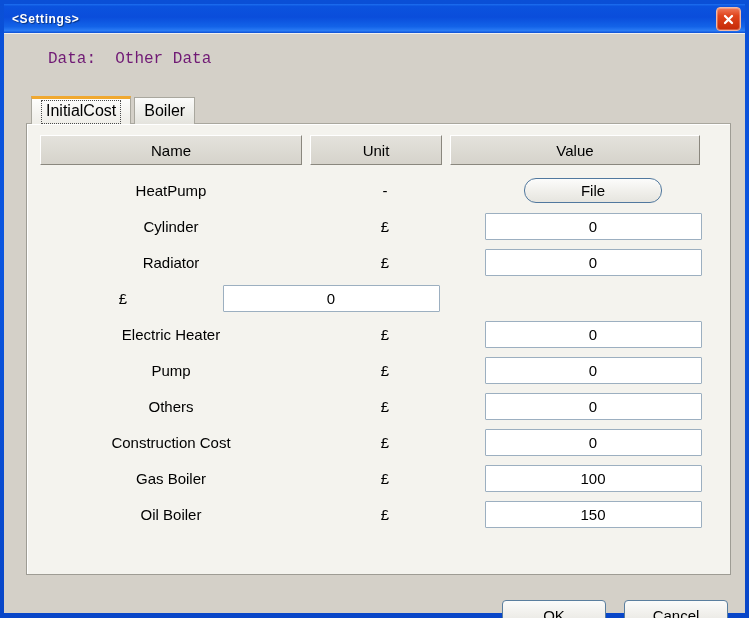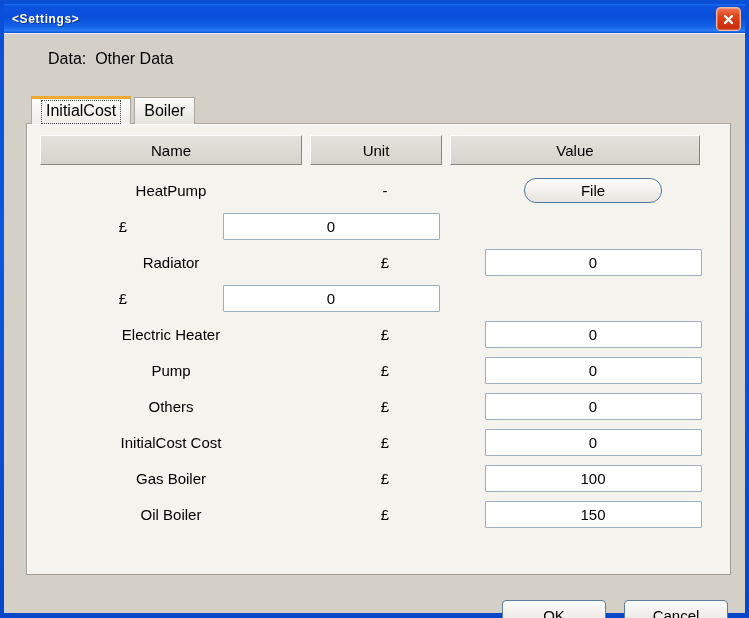--- a/index.html
+++ b/index.html
@@ -64,22 +64,23 @@
     box-sizing: border-box;
     position: relative;
     border-top: 1px solid #f2f1ee;
   }
 
   #data-label {
     position: absolute;
     left: 44px;
     top: 16px;
     font-size: 16px;
-    color: #000000;
+    color: #701a75;
     white-space: pre;
+    font-family: Liberation Mono, monospace;
   }
 
   
   #tabstrip {
     position: absolute;
     left: 27px;
     top: 62px;
     height: 28px;
     display: flex;
     align-items: flex-end;
@@ -283,20 +284,21 @@
 
         <div class="row">
           <div class="cell-name">HeatPump</div>
           <div class="cell-unit">-</div>
           <div class="cell-value">
             <div class="file-btn">File</div>
           </div>
         </div>
 
         <div class="row">
+          <div class="cell-name">Cylinder</div>
           <div class="cell-unit">£</div>
           <div class="cell-value">
             <div class="val-input">0</div>
           </div>
         </div>
 
         <div class="row">
           <div class="cell-name">Radiator</div>
           <div class="cell-unit">£</div>
           <div class="cell-value">
@@ -329,21 +331,21 @@
 
         <div class="row">
           <div class="cell-name">Others</div>
           <div class="cell-unit">£</div>
           <div class="cell-value">
             <div class="val-input">0</div>
           </div>
         </div>
 
         <div class="row">
-          <div class="cell-name">InitialCost Cost</div>
+          <div class="cell-name">Construction Cost</div>
           <div class="cell-unit">£</div>
           <div class="cell-value">
             <div class="val-input">0</div>
           </div>
         </div>
 
         <div class="row">
           <div class="cell-name">Gas Boiler</div>
           <div class="cell-unit">£</div>
           <div class="cell-value">

